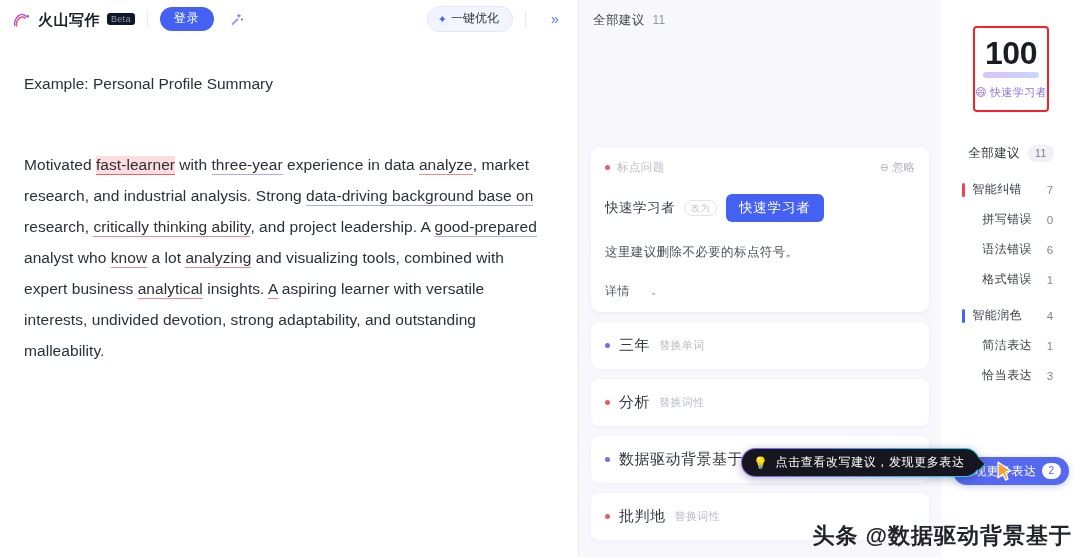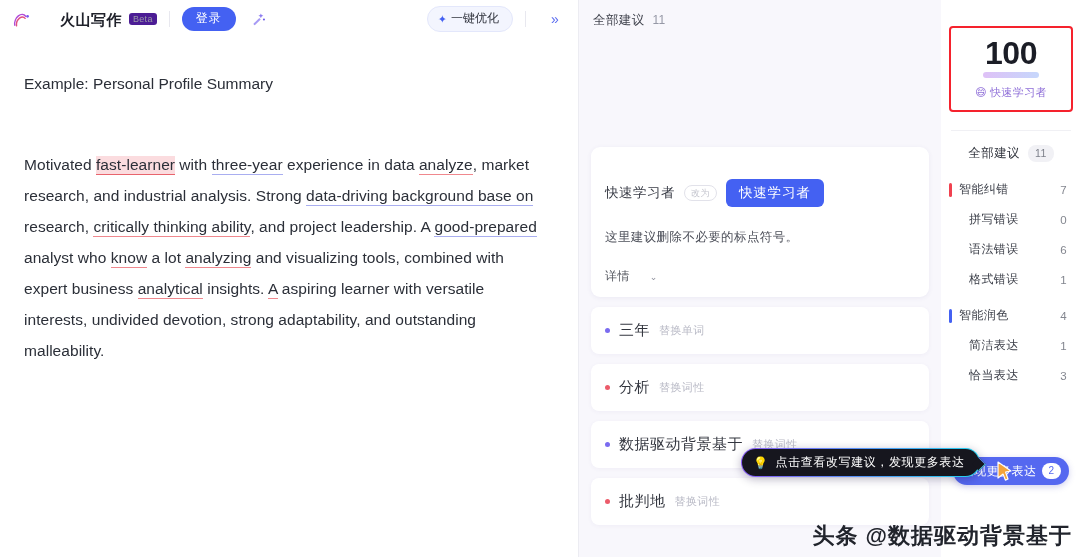--- a/index.html
+++ b/index.html
@@ -53,26 +53,25 @@
     width: 21px;
     height: 21px;
     display: block;
   }
   .brand-name {
     font-size: 15px;
     font-weight: 700;
     letter-spacing: .5px;
     color: #20222b;
     line-height: 1;
-    margin-left: 22px;
   }
   .beta-tag {
     font-size: 9px;
     color: #9a9aa8;
-    background: #4c1d95;
+    background: #0f172a;
     border-radius: 3px;
     padding: 1px 4px;
     line-height: 1.2;
     margin-left: 2px;
     letter-spacing: .3px;
   }
   .divider-v {
     width: 1px;
     height: 16px;
     background: #e8e8ef;
@@ -380,20 +379,21 @@
   .side-col {
     width: 140px;
     flex: 0 0 140px;
     height: 557px;
     background: #ffffff;
     position: relative;
     display: flex;
     flex-direction: column;
     box-sizing: border-box;
     padding-top: 26px;
+    align-items: center;
   }
   .score-box {
     margin: 0 8px;
     border: 2.5px solid #f5222d;
     border-radius: 4px;
     padding: 9px 0 10px 0;
     text-align: center;
     background: #fff;
     position: relative;
   }
@@ -573,20 +573,30 @@
 
   <div class="sugg-col">
     <div class="sugg-head">
       <span class="sugg-head-title">全部建议</span>
       <span class="sugg-head-count">11</span>
     </div>
 
     <div class="sugg-scroll">
 
       <div class="sugg-card">
+        <div class="card-top">
+          <div class="card-tag">
+            <span class="dot dot-red"></span>
+            <span class="card-tag-text">标点问题</span>
+          </div>
+          <button class="ignore-btn">
+            <span class="ic">⊖</span>
+            <span>忽略</span>
+          </button>
+        </div>
         <div class="card-replace">
           <span class="old-word">快速学习者</span>
           <span class="arrow-pill">改为</span>
           <button class="new-word-btn">快速学习者</button>
         </div>
         <div class="card-note">这里建议删除不必要的标点符号。</div>
         <button class="card-detail">
           <span>详情</span>
           <span class="chev">⌄</span>
         </button>

